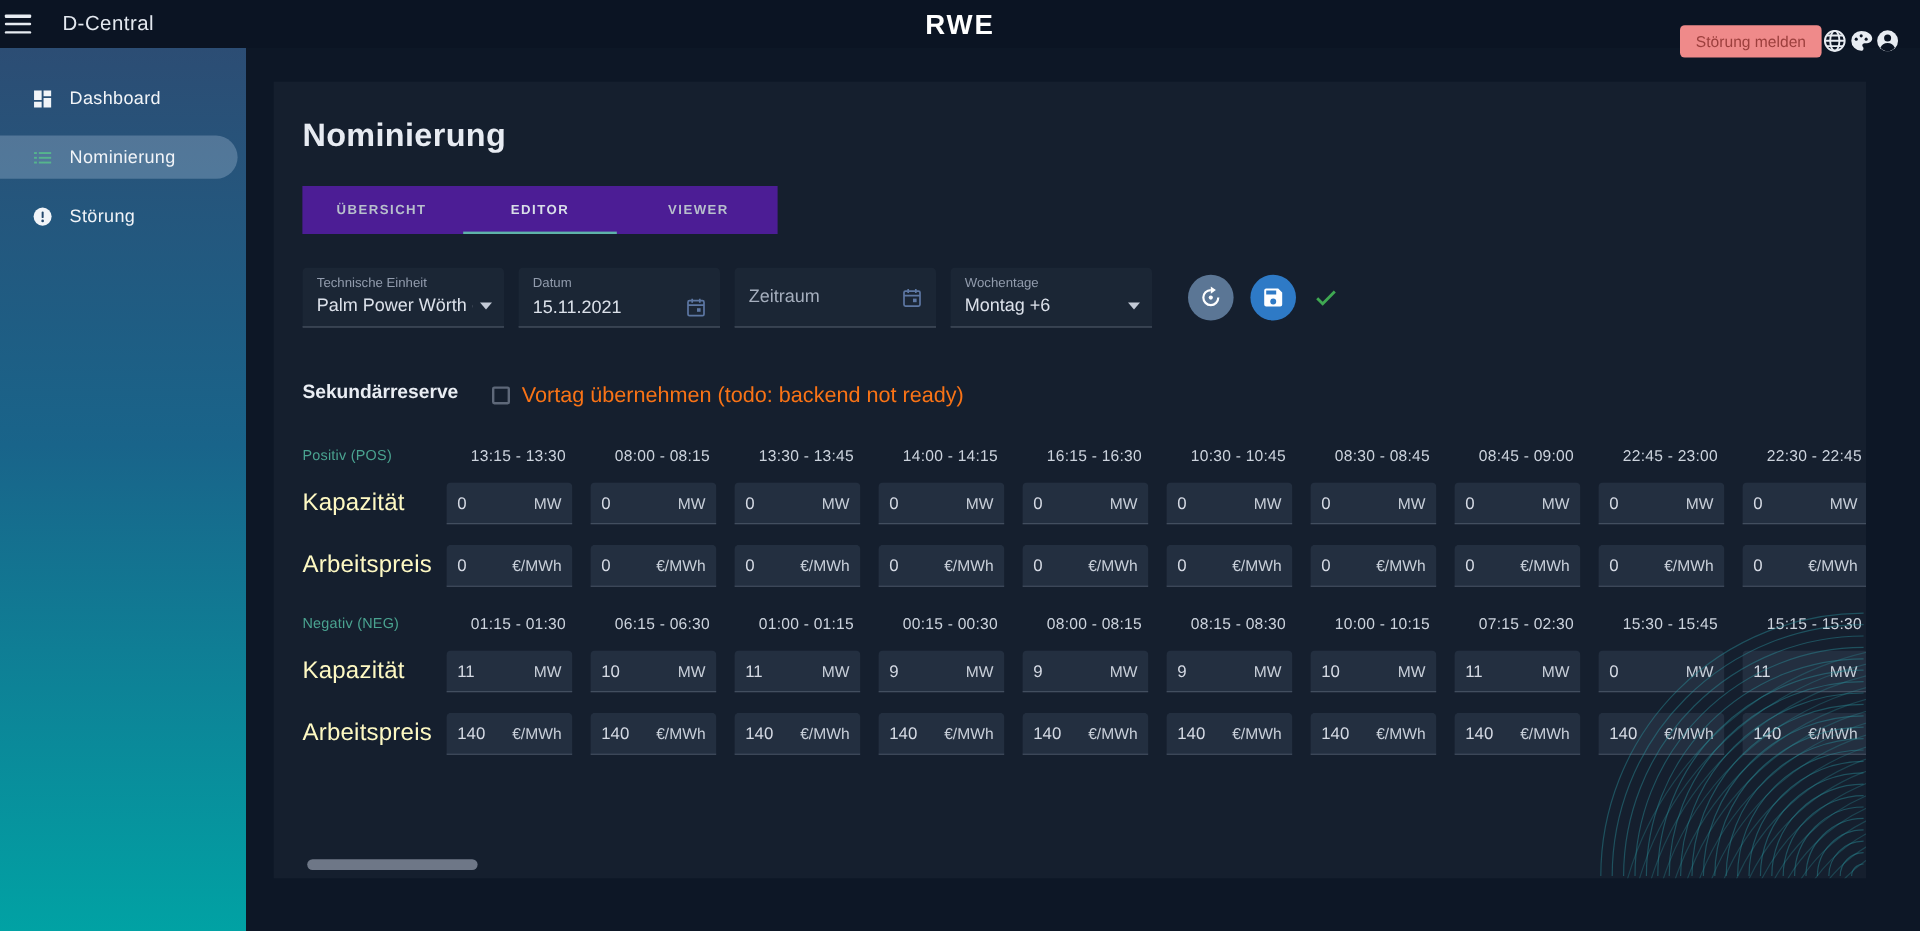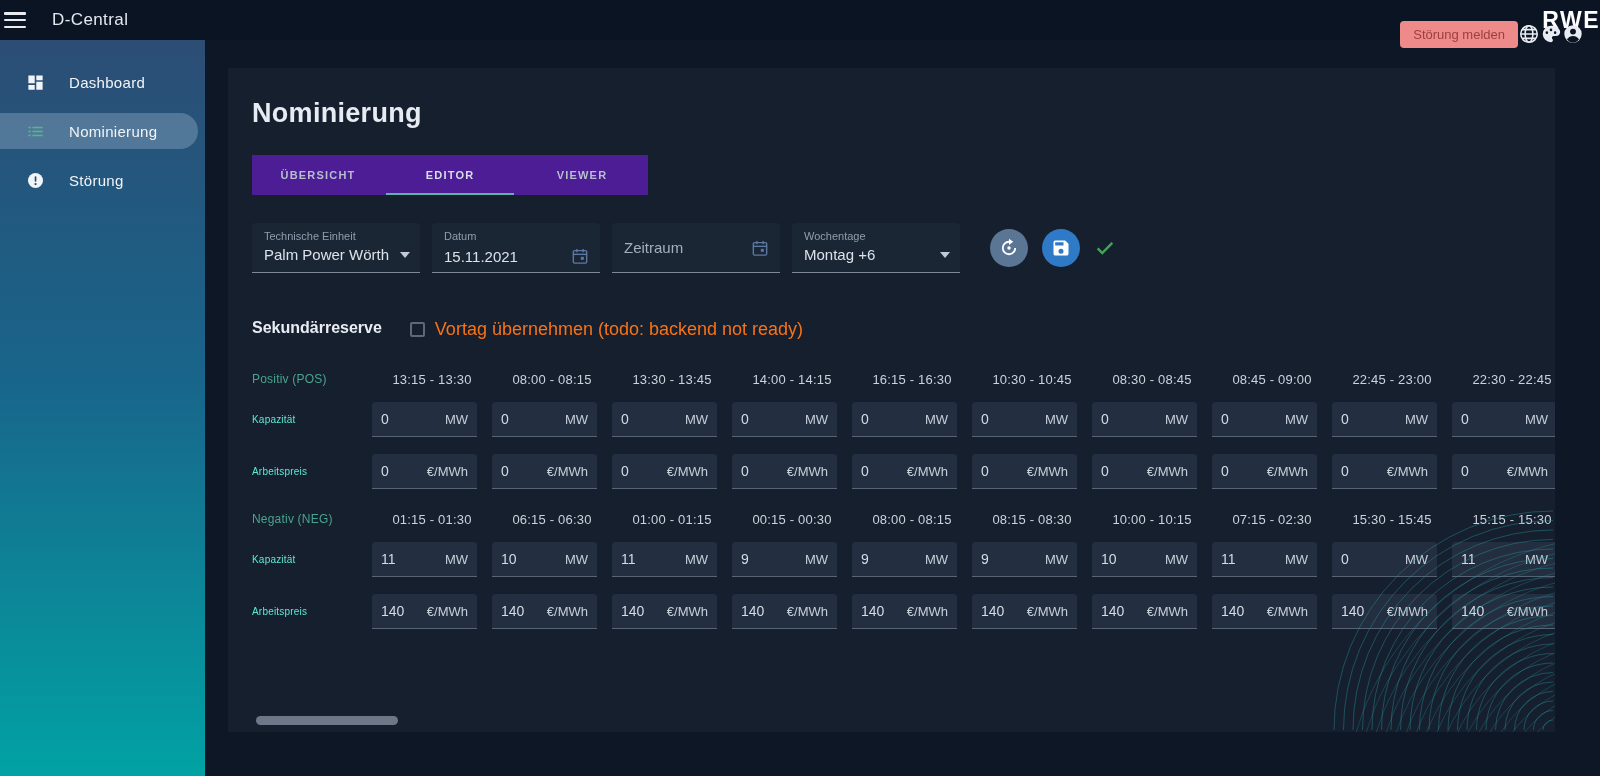--- a/index.html
+++ b/index.html
@@ -4,28 +4,28 @@
 <style>
   *{margin:0;padding:0;box-sizing:border-box}
   html,body{width:1600px;height:776px;background:#0d1726;font-family:"Liberation Sans",sans-serif;overflow:hidden;position:relative}
 
   
   .topbar{position:absolute;left:0;top:0;width:1600px;height:40px;background:#0b1423;display:flex;align-items:center;z-index:6}
   .tb-left{display:flex;align-items:center;padding-left:4px}
   .hamburger{width:22px;height:16px;display:flex;flex-direction:column;justify-content:space-between;cursor:pointer}
   .hamburger span{display:block;height:2.5px;background:#e8ecf2;border-radius:1px}
   .app-title{margin-left:26px;font-size:17px;color:#e3e8ef;letter-spacing:.4px}
-  .tb-center{position:absolute;left:0;right:0;text-align:right;font-size:23px;font-weight:bold;color:#fff;letter-spacing:1.5px;pointer-events:none}
+  .tb-center{position:absolute;left:0;right:0;text-align:center;font-size:23px;font-weight:bold;color:#fff;letter-spacing:1.5px;pointer-events:none}
   .tb-right{position:absolute;right:16px;top:14px;height:40px;display:flex;align-items:center;}
   .report-btn{height:27px;padding:0 13px;background:#ef8a8a;color:#9c3f3d;border:none;border-radius:4px;font-size:13px;font-family:inherit;cursor:pointer}
   .tb-icon{width:22px;height:22px;display:inline-flex;cursor:pointer}
 
   
   .sidebar{position:absolute;left:0;top:40px;width:205px;height:736px;background:linear-gradient(180deg,#2c4d74 0%,#19648a 45%,#01a2a4 100%);padding-top:24px;z-index:5}
-  .side-item{height:36px;display:flex;align-items:center;gap:24px;padding-left:26px;margin-bottom:13px;width:198px;cursor:pointer}
+  .side-item{height:36px;display:flex;align-items:center;gap:13px;padding-left:26px;margin-bottom:13px;width:198px;cursor:pointer}
   .side-item.active{background:rgba(210,228,248,.25);border-radius:0 22px 22px 0}
   .side-label{font-size:15px;color:#f1f4f8;letter-spacing:.3px}
   .side-icon{width:19px;height:19px;display:inline-flex}
 
   
   .card{position:absolute;left:228px;top:68px;width:1327px;height:664px;background:#151f2e;overflow:hidden;padding:30px 0 0 24px}
   .page-title{font-size:27px;font-weight:bold;color:#e7ebf2;letter-spacing:.3px;margin-bottom:26px}
 
   .tabbar{width:396px;height:40px;background:#4c1d95;display:flex;margin-bottom:28px}
   .tab{flex:1;display:flex;align-items:center;justify-content:center;font-size:11px;font-weight:bold;letter-spacing:1.2px;color:#b7bfcc;position:relative;cursor:pointer}
@@ -57,21 +57,21 @@
 
   
   .grid{width:1344px}
   .grow{display:flex;align-items:center}
   .grow.hdr{height:26px;margin-bottom:10px}
   .grow.hdr.later{margin-top:12px}
   .grow.vals{margin-bottom:17px}
   .gc{flex:0 0 120px;width:120px}
   .group-label{font-size:12px;color:#4aa390;letter-spacing:.2px}
   .slot-time{font-size:13px;color:#ccd3dd;text-align:center;letter-spacing:.2px}
-  .row-label{font-size:10px;color:#5eead4;letter-spacing:.2px}
+  .row-label{font-size:20px;color:#fef9c3;letter-spacing:.2px}
   .inputbox{width:105px;height:35px;background:#232f40;border-radius:4px 4px 0 0;border-bottom:1px solid rgba(150,162,180,.45);display:flex;align-items:center;justify-content:space-between;padding:0 9px;cursor:text}
   .val{font-size:14px;color:#d5dae4}
   .unit{font-size:13px;color:#c8cfd9;white-space:nowrap}
 
   .hthumb{position:absolute;left:28px;bottom:7px;width:142px;height:9px;border-radius:5px;background:#6e7787;cursor:grab}
   .mesh{position:absolute;right:0;bottom:0;pointer-events:none}
 </style>
 </head>
 <body>
 

